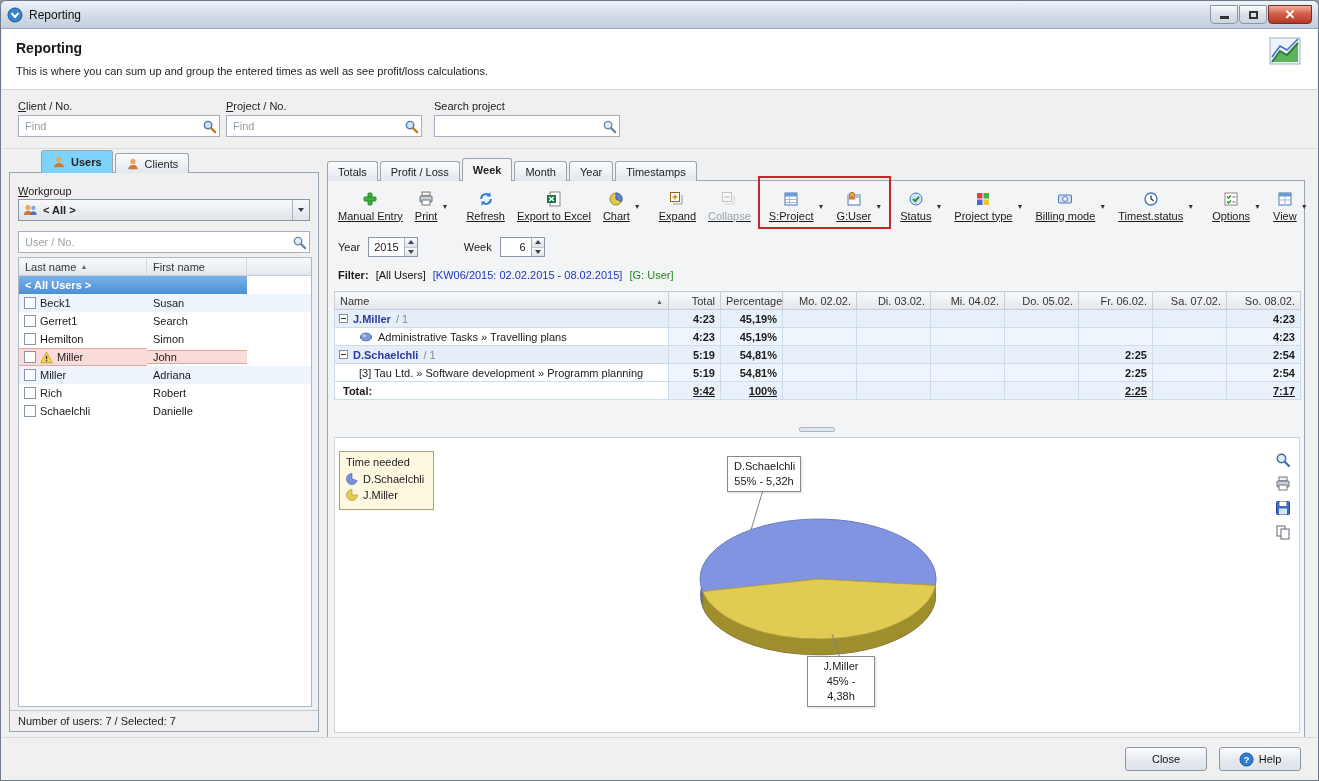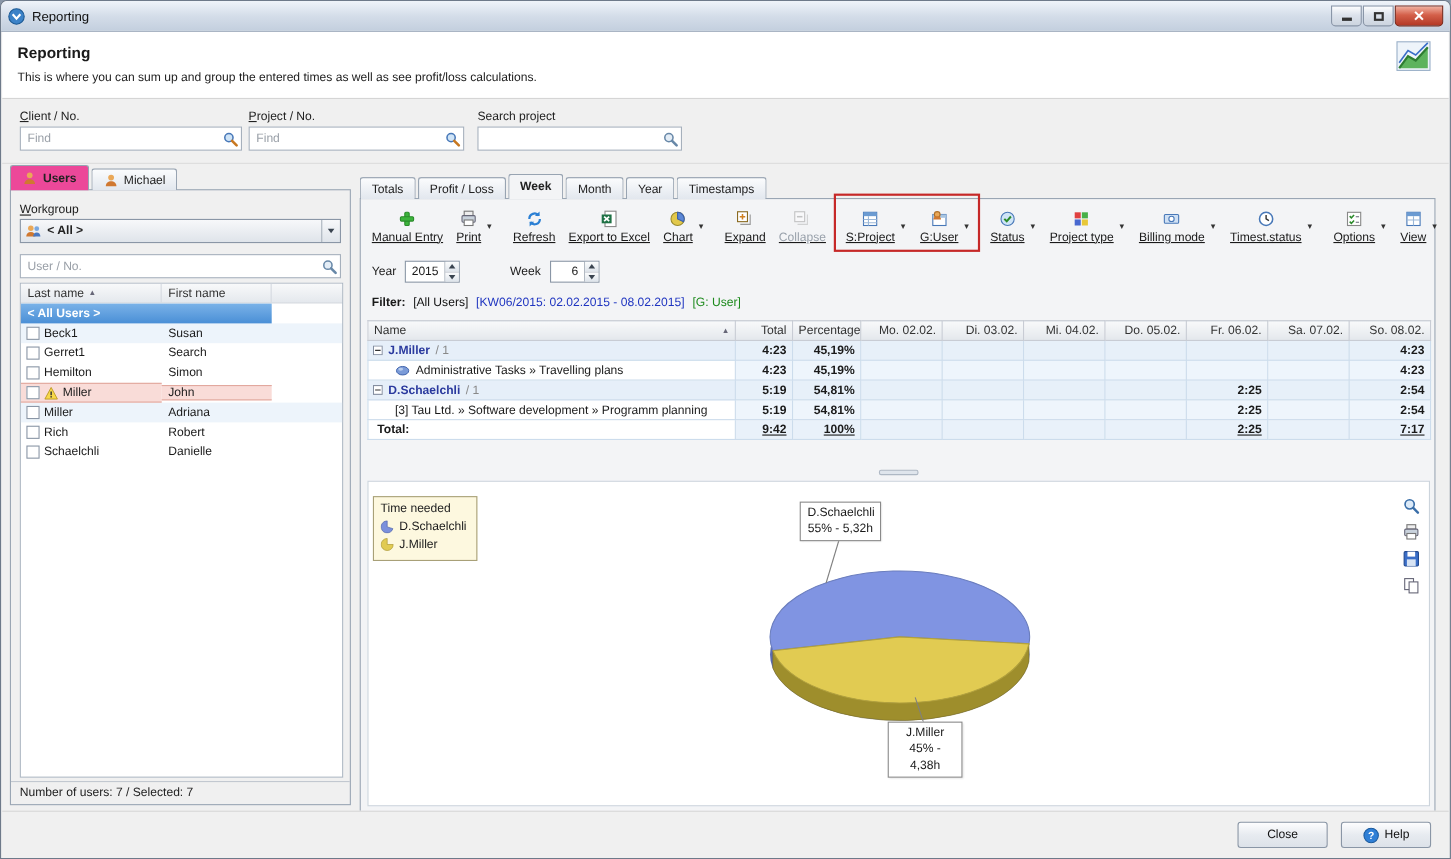--- a/index.html
+++ b/index.html
@@ -36,21 +36,21 @@
   .fld input::placeholder { color:#9aa0a8; }
   .fld .find-ic { flex:0 0 auto; }
 
   
   .tabrow { position:absolute; display:flex; align-items:flex-end; gap:2px; height:23px; z-index:3; }
   .tab { display:flex; align-items:center; gap:5px; padding:0 10px; height:20px; font-size:11px;
     border:1px solid #98a4b2; border-bottom:none; border-radius:3px 3px 0 0;
     background:linear-gradient(#fbfcfd,#e2e7ee); color:#222; cursor:default; }
   .tab.active { height:23px; font-weight:bold; }
   .left-tabs { left:8px; top:149px; }
-  .left-tabs .tab.active { background:#ec4899; }
+  .left-tabs .tab.active { background:#7dd3fc;margin-left:32px; }
   .right-tabs { left:326px; top:157px; }
   .right-tabs .tab.active { background:#f3f4f6; }
 
   
   .left-panel { position:absolute; left:8px; top:171px; width:310px; height:560px; border:1px solid #9aa6b4; background:#f0f0f0; }
   .lp-label { position:absolute; left:8px; top:12px; }
   .combo { position:absolute; left:8px; top:26px; width:292px; height:22px; border:1px solid #8a96a6; background:linear-gradient(#f7f8fa,#dfe4ea); display:flex; align-items:center; }
   .combo-val { flex:1; padding-left:5px; font-weight:bold; color:#222; }
   .combo-arrow { width:17px; height:20px; border-left:1px solid #aab2bc; background:linear-gradient(#fbfcfd,#d8deе6,#d8dee6); display:flex; align-items:center; justify-content:center; }
   .combo .combo-ic { margin-left:4px; }
@@ -211,21 +211,21 @@
         <circle cx="8" cy="5" r="3" fill="#eaa858"></circle>
           <path d="M2.5 14c0-3 2.5-5 5.5-5s5.5 2 5.5 5z" fill="#d07830"></path>
       </svg>
       <span>Users</span>
     </div>
     <div class="tab">
       <svg width="14" height="14" viewBox="0 0 16 16">
         <circle cx="8" cy="5" r="3" fill="#eaa858"></circle>
           <path d="M2.5 14c0-3 2.5-5 5.5-5s5.5 2 5.5 5z" fill="#d07830"></path>
       </svg>
-      <span>Michael</span>
+      <span>Clients</span>
     </div>
   </div>
 
   <div class="left-panel">
     <span class="lp-label mn">Workgroup</span>
     <div class="combo">
       <svg class="combo-ic" width="15" height="14" viewBox="0 0 18 16">
         <circle cx="6" cy="5" r="3" fill="#eaa858"></circle>
           <path d="M1 14c0-3 2-5 5-5s5 2 5 5z" fill="#d07830"></path>
         <circle cx="12.5" cy="5.5" r="2.6" fill="#7aa8e0"></circle>

